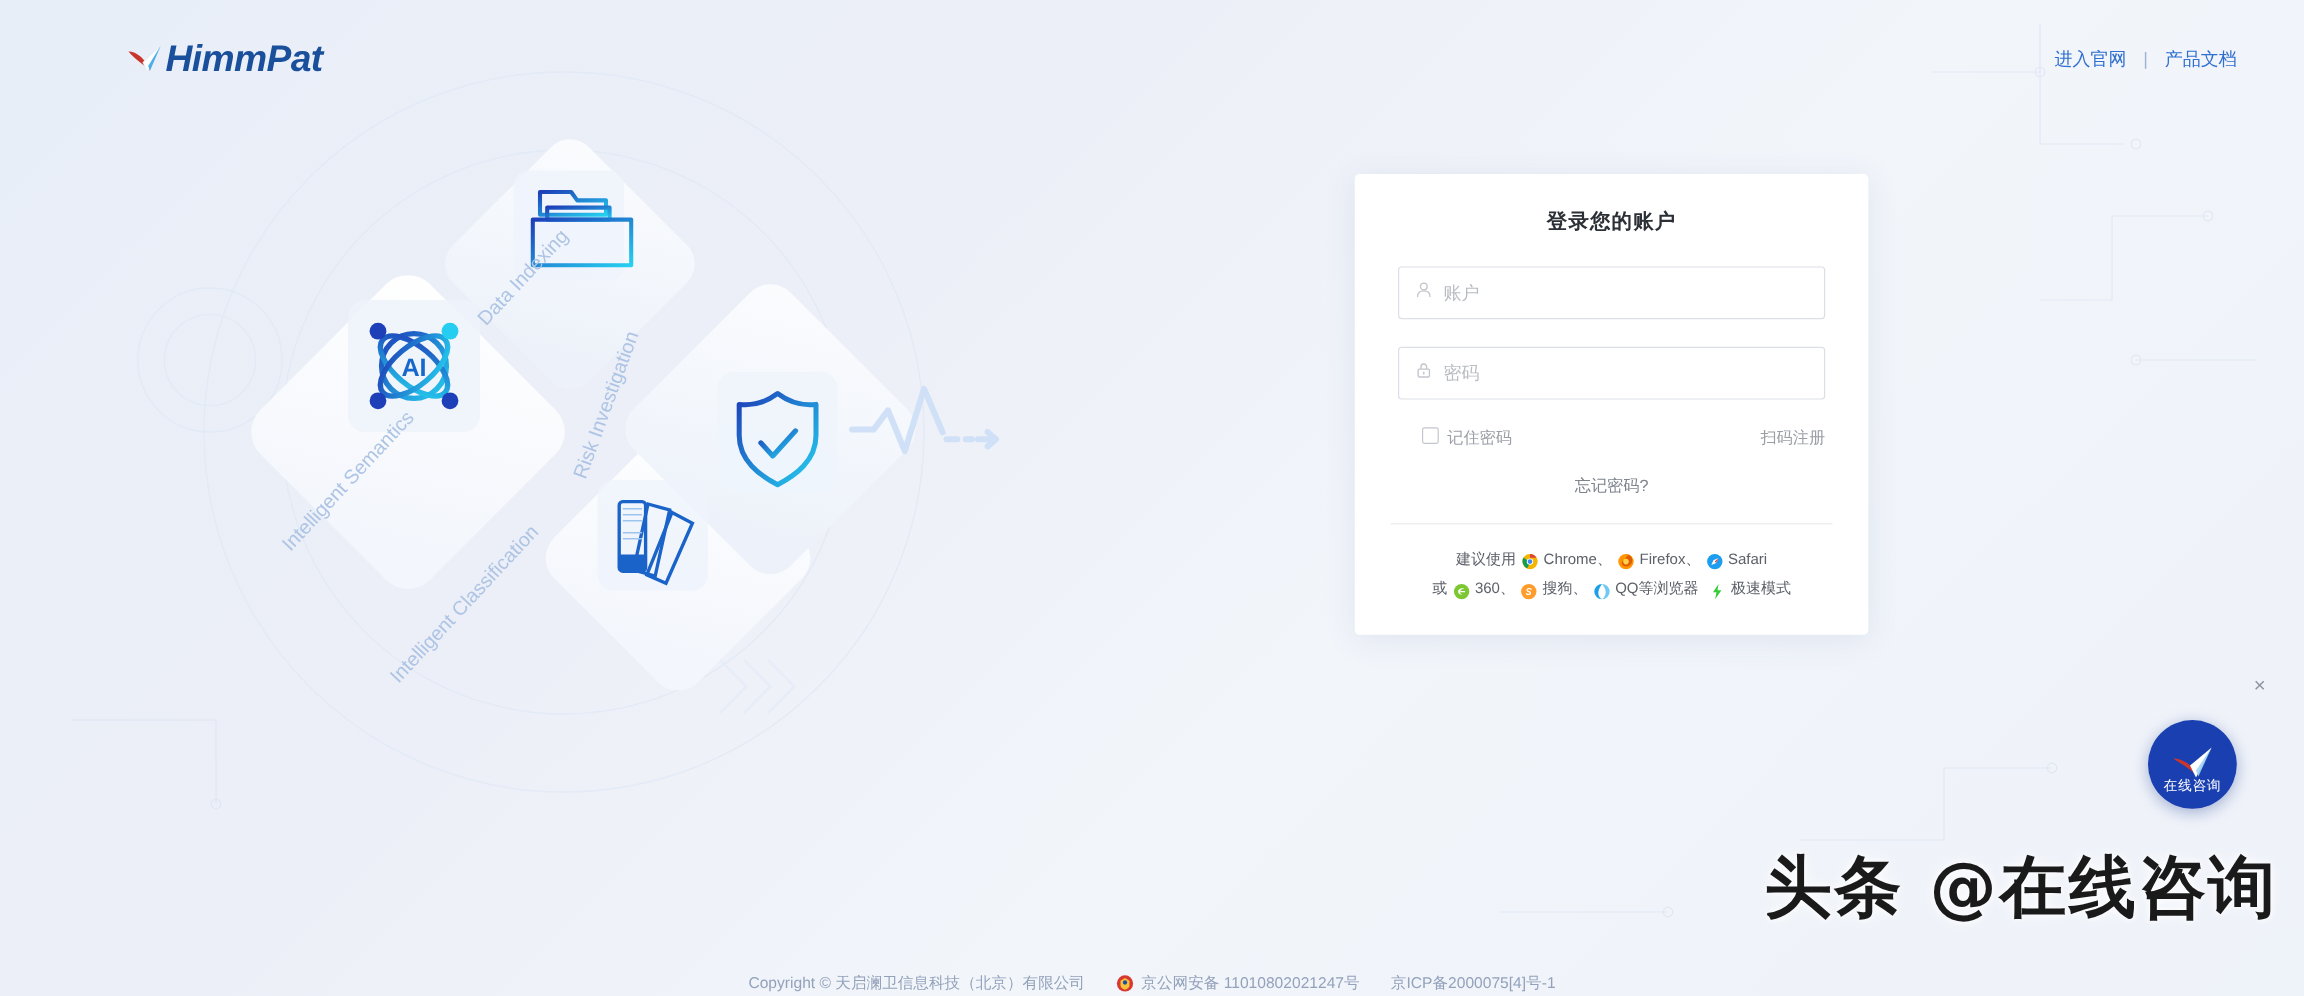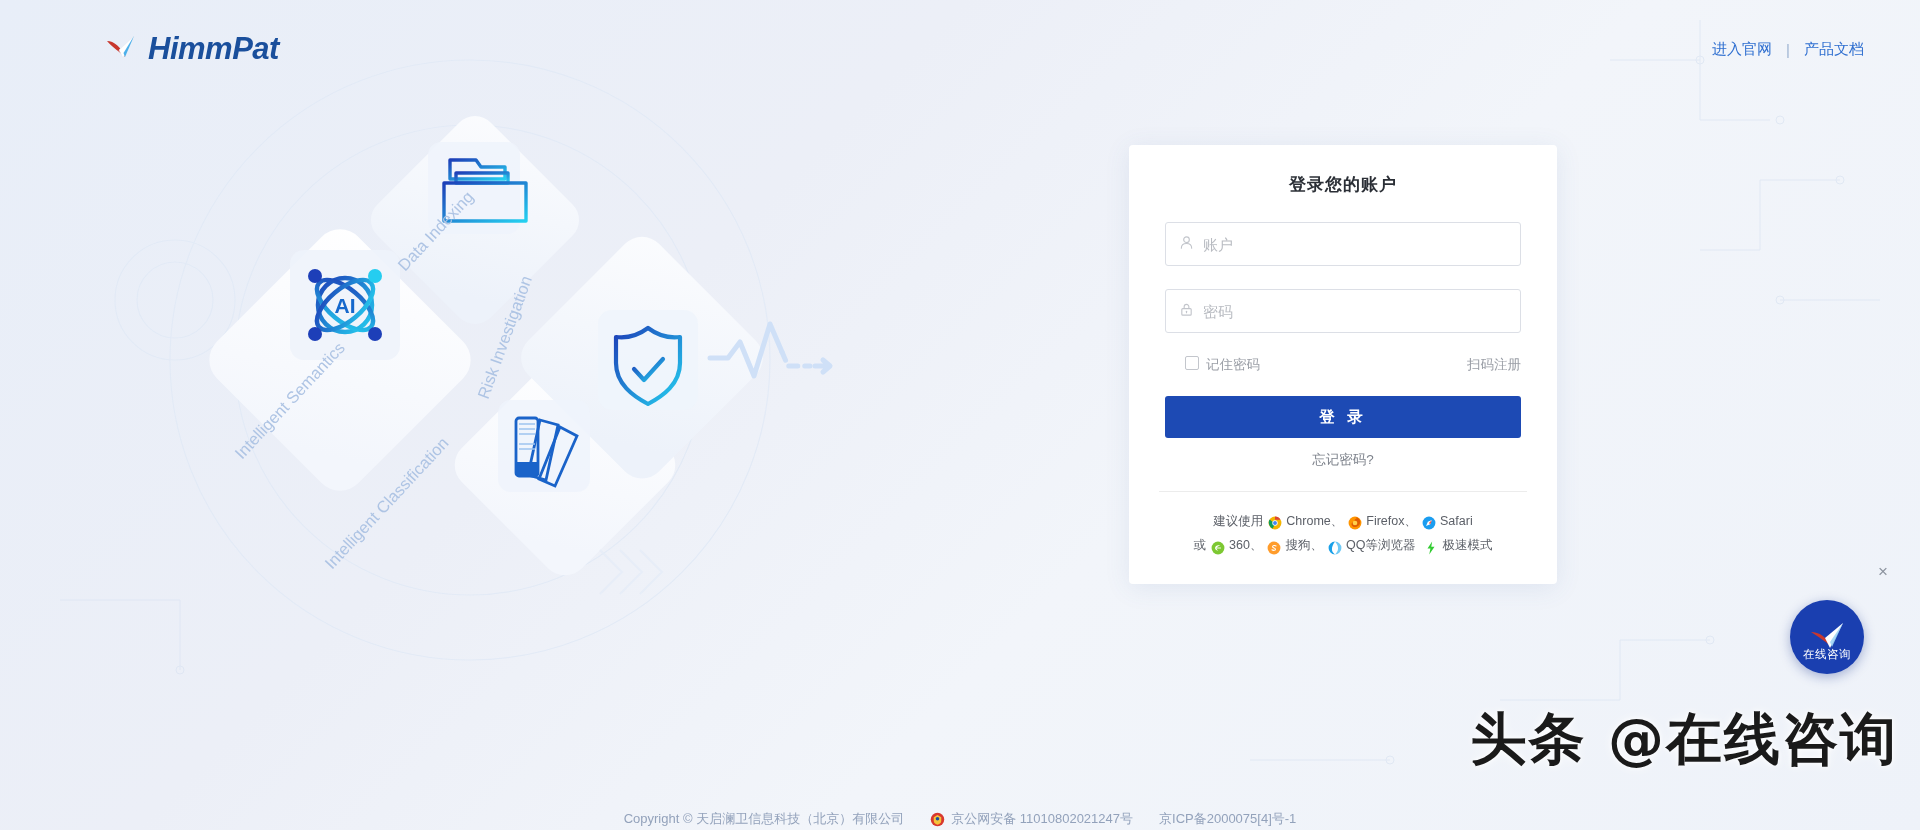--- a/index.html
+++ b/index.html
@@ -16,21 +16,21 @@
   
   .bg-decor { position: absolute; inset: 0; pointer-events: none; z-index: 0; }
   .bg-decor svg { width: 100%; height: 100%; display: block; }
 
   
   .header {
     position: absolute; top: 0; left: 0; right: 0; height: 98px;
     display: flex; align-items: center; justify-content: space-between;
     padding: 0 56px 0 104px; z-index: 20;
   }
-  .logo { display: flex; align-items: flex-start; gap: 10px; }
+  .logo { display: flex; align-items: flex-end; }
   .logo-mark { width: 34px; height: 34px; flex: 0 0 34px; }
   .logo-text {
     font-size: 31px; font-weight: bold; font-style: italic;
     color: #1a4f9c; letter-spacing: -0.5px;
     font-family: "Liberation Sans", sans-serif;
   }
   .header-nav { display: flex; align-items: center; gap: 14px; font-size: 15px; }
   .header-nav a { color: #2f6fd0; text-decoration: none; }
   .header-sep { color: #9fb4d2; }
 
@@ -306,21 +306,20 @@
   </div>
 
   <div class="row-between">
     <label class="remember">
       <span class="cbox"></span>
       <span class="remember-label">记住密码</span>
     </label>
     <a class="qr-link" href="#">扫码注册</a>
   </div>
 
-  <button class="btn">登 录</button>
   <a class="forgot" href="#">忘记密码?</a>
 
   <div class="divider"></div>
 
   <div class="browsers">
     <div class="brow-line">
       <span class="lead">建议使用</span>
 
       <span class="bitem">
         <span class="bicon">

